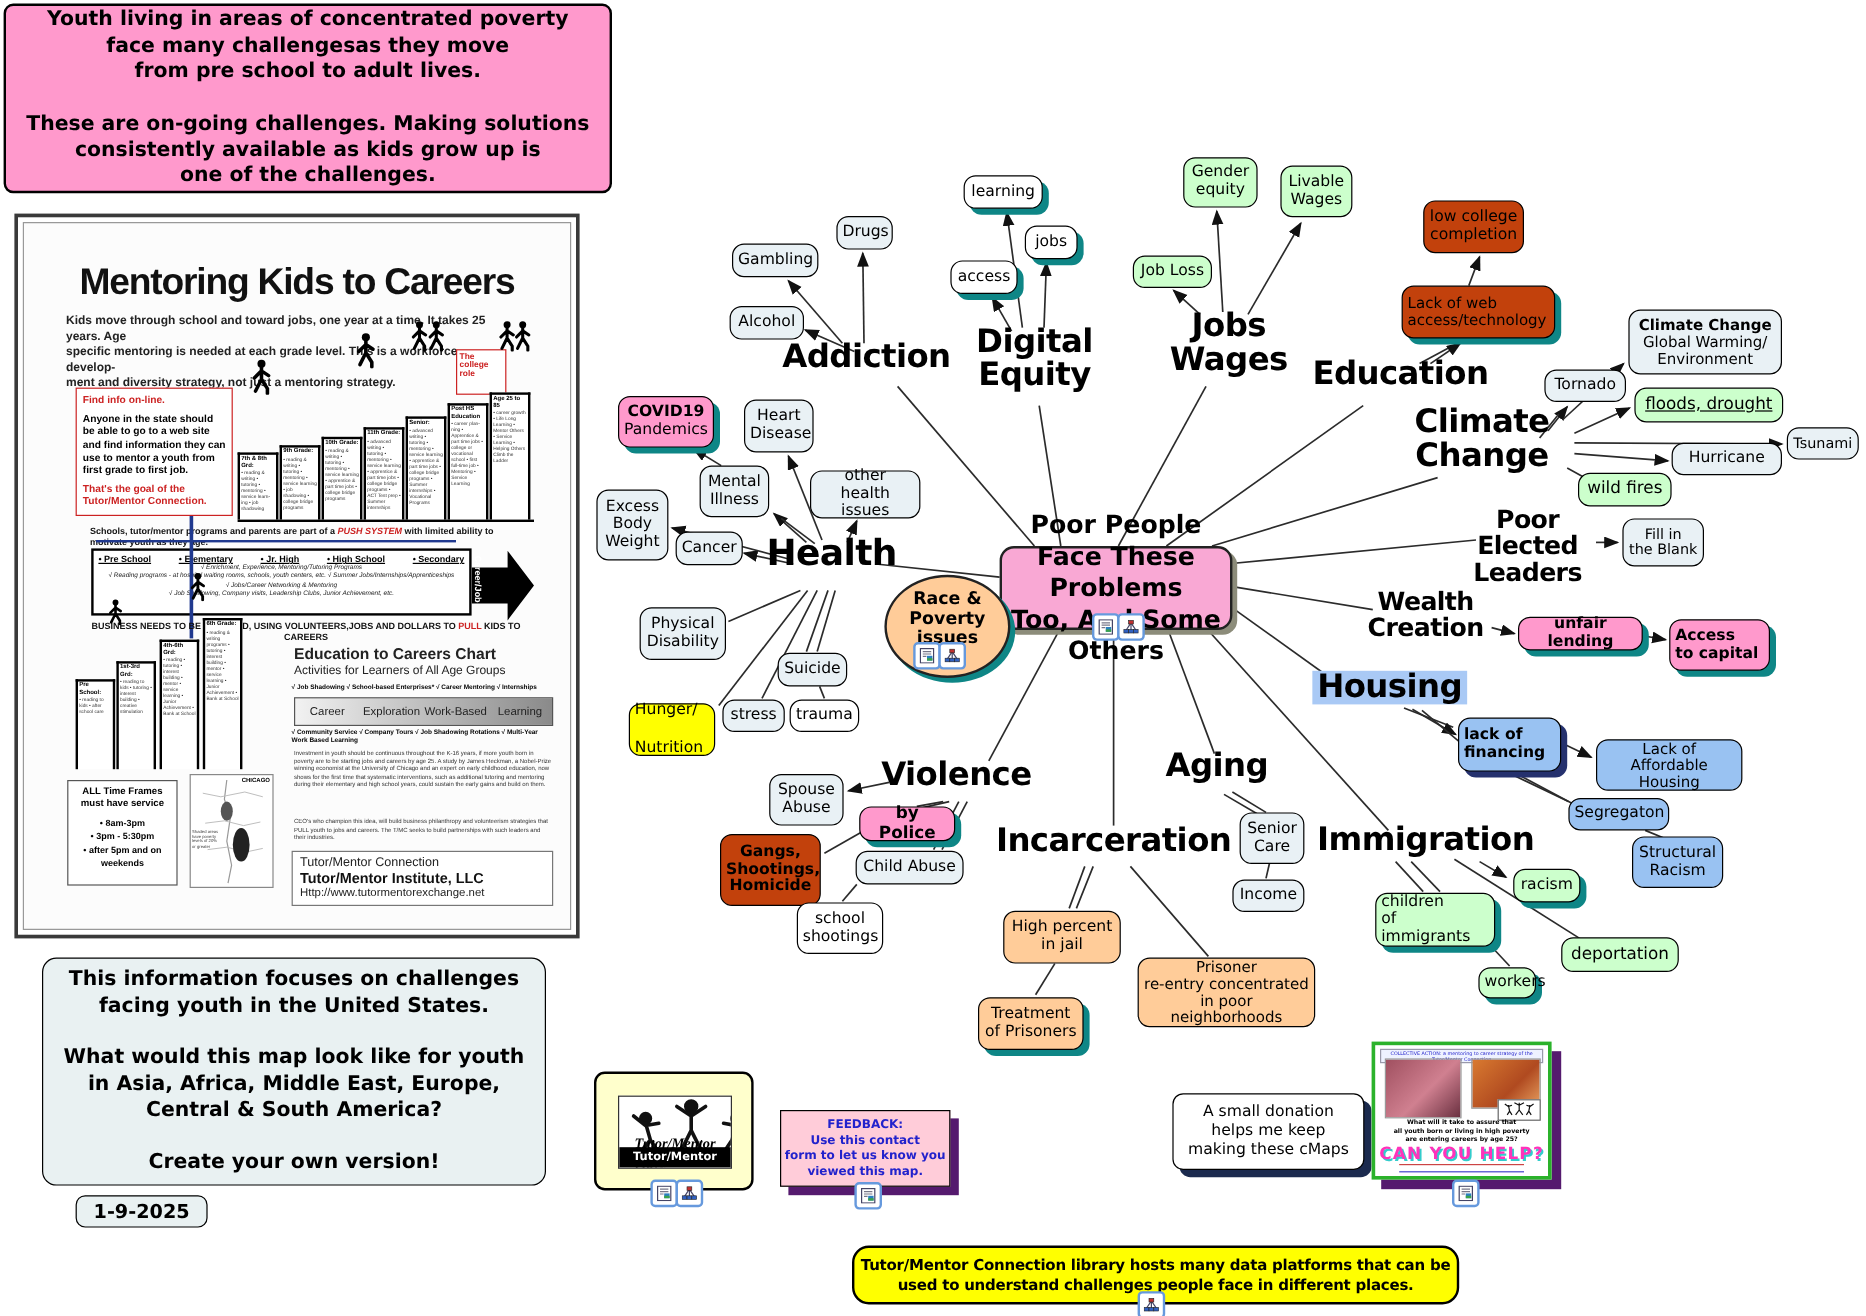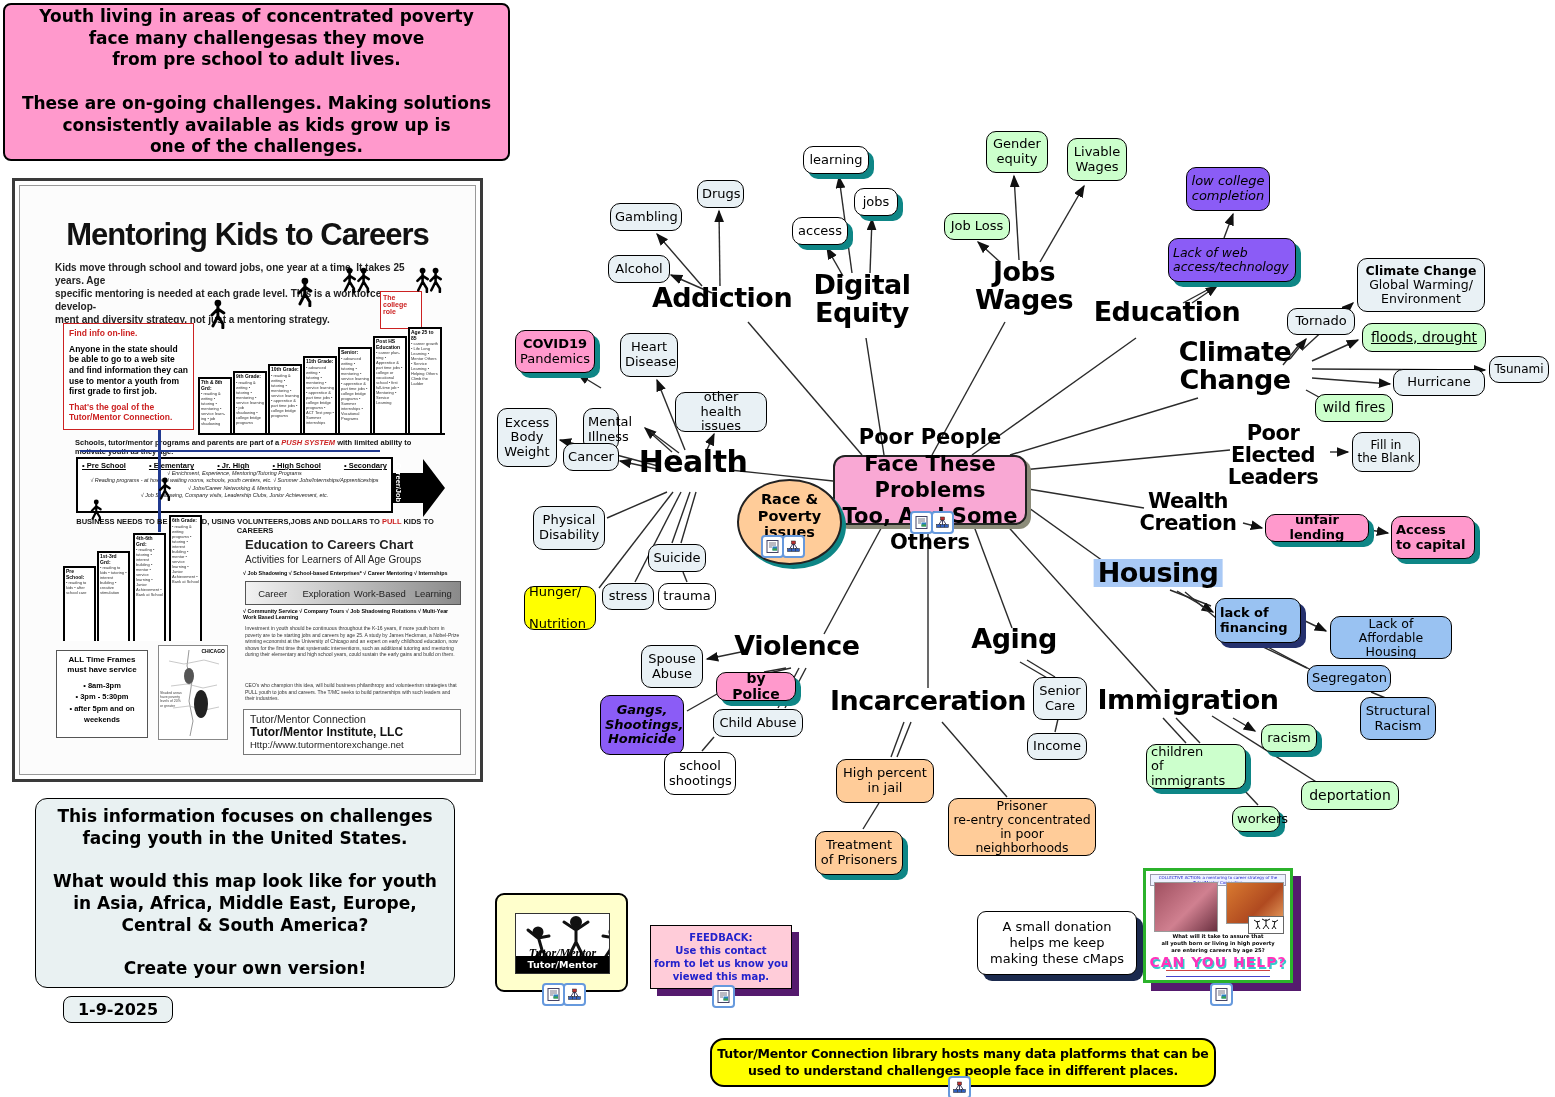--- a/index.html
+++ b/index.html
@@ -59,21 +59,21 @@
   
   #edge-svg{position:absolute;left:0;top:0;}
   .topic{position:absolute;font-weight:bold;color:#000;text-align:center;line-height:1.05;
          letter-spacing:-0.5px;white-space:pre-line;transform:translateX(-50%);cursor:default;}
   .topic.hl{background:#a9c9f5;padding:0 4px;}
   .node{position:absolute;border:1.6px solid #000;border-radius:10px;background:#e9f1f5;
         font-size:13px;color:#000;text-align:center;display:flex;flex-direction:column;
         justify-content:center;padding:2px 4px;line-height:1.12;box-sizing:border-box;cursor:default;}
   .st-white{background:#ffffff;}
   .st-green{background:#ccffcc;}
-  .st-paleyellow{background:#8b5cf6;font-style:italic;}
+  .st-paleyellow{background:#c2410c;}
   .st-yellow{background:#ffff00;gap:17px;}
   .st-pink{background:#ff99cc;}
   .st-blue{background:#99c2f2;}
   .st-orange{background:#ffcc99;}
   .sh-teal{box-shadow:5px 5px 0 #0e8686;}
   .sh-navy{box-shadow:5px 5px 0 #25316e;}
   .b-all{font-weight:bold;}
   .ta-left{text-align:left;}
   #central{position:absolute;left:833px;top:455px;width:190px;height:66px;background:#f9a8d4;
            border:2px solid #222;border-radius:12px;font-size:21px;font-weight:bold;text-align:center;
@@ -511,21 +511,21 @@
         <div>deportation</div>
       </div>
       <div class="node st-pink sh-teal " style="left: 515px; top: 330px; width: 80px; height: 43px;">
         <div style="font-weight: bold;">COVID19</div>
         <div>Pandemics</div>
       </div>
       <div class="node   " style="left: 620px; top: 333px; width: 58px; height: 44px;">
         <div>Heart</div>
         <div>Disease</div>
       </div>
-      <div class="node   " style="left: 583px; top: 408px; width: 36px; height: 43px;">
+      <div class="node   " style="left: 583px; top: 388px; width: 58px; height: 43px;">
         <div>Mental</div>
         <div>Illness</div>
       </div>
       <div class="node   " style="left: 675px; top: 392px; width: 92px; height: 40px;">
         <div>other</div>
         <div>health issues</div>
       </div>
       <div class="node   " style="left: 497px; top: 408px; width: 60px; height: 59px;">
         <div>Excess</div>
         <div>Body</div>

